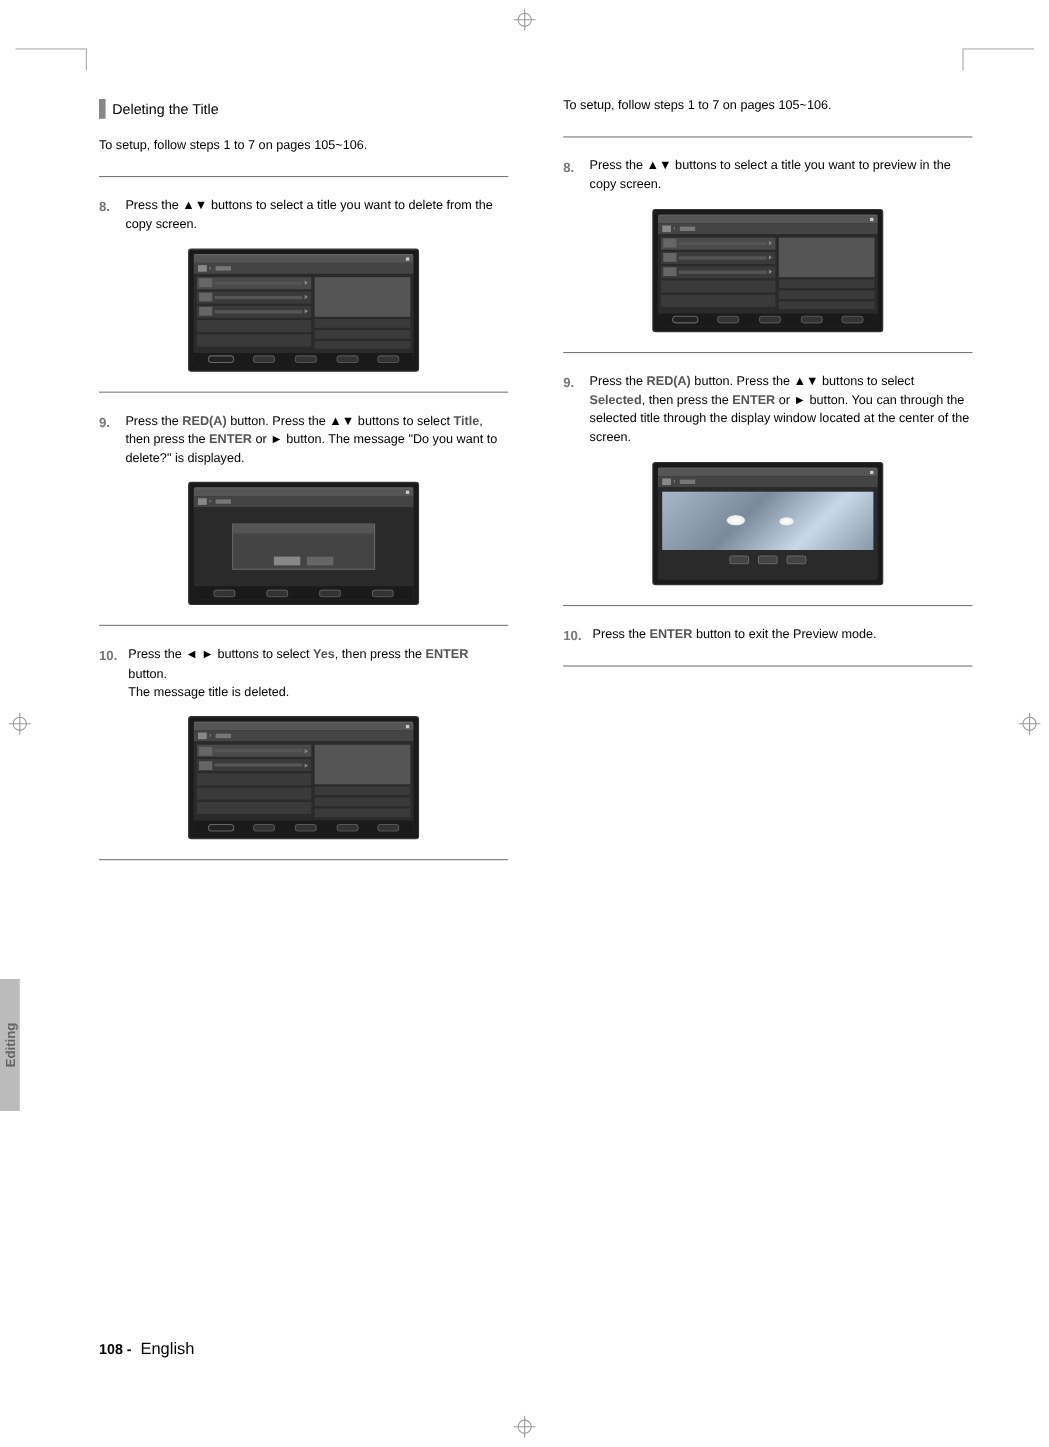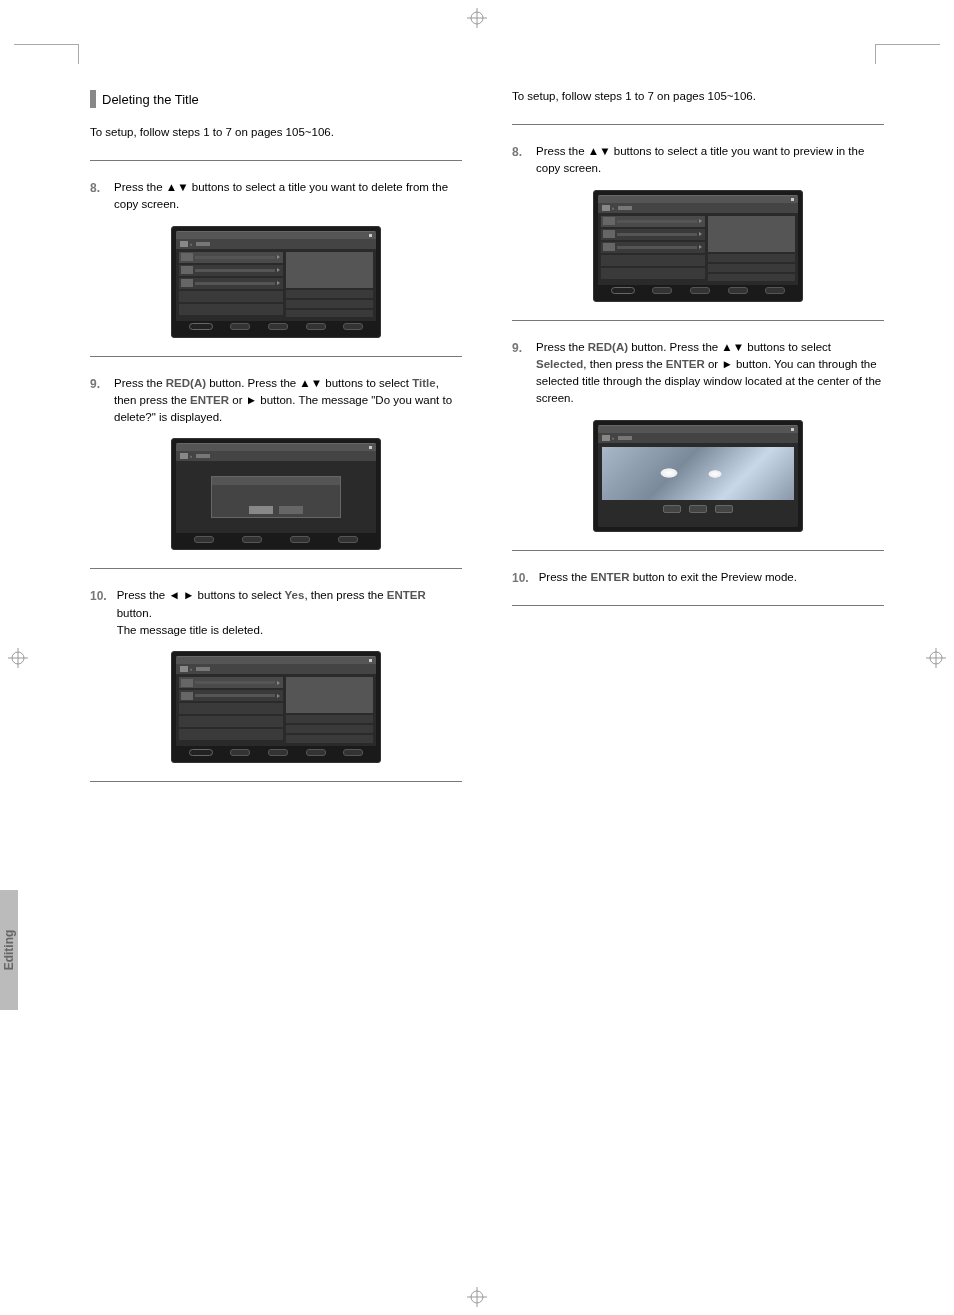--- a/index.html
+++ b/index.html
@@ -368,13 +368,17 @@
         <div class="step-text">
           <span>Press the </span><span class="em">ENTER</span><span> button to exit the Preview mode.</span>
         </div>
       </div>
 
       <hr class="hr">
     </div>
 
   </div>
 
+  <div class="page-footer">
+    <span class="pgnum">108 -</span>
+    <span class="lang">English</span>
+  </div>
 </div>
 
 </body></html>

